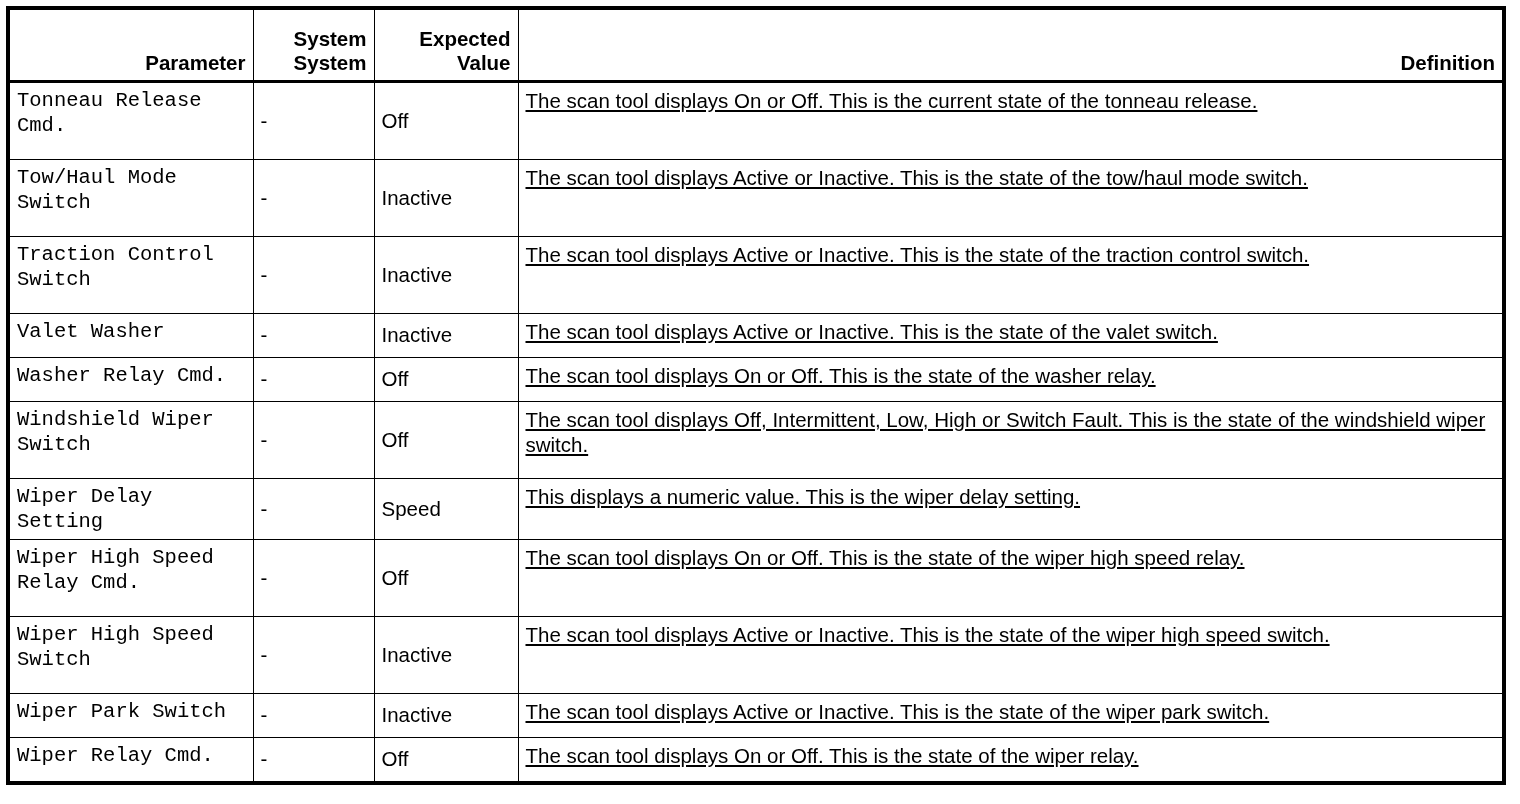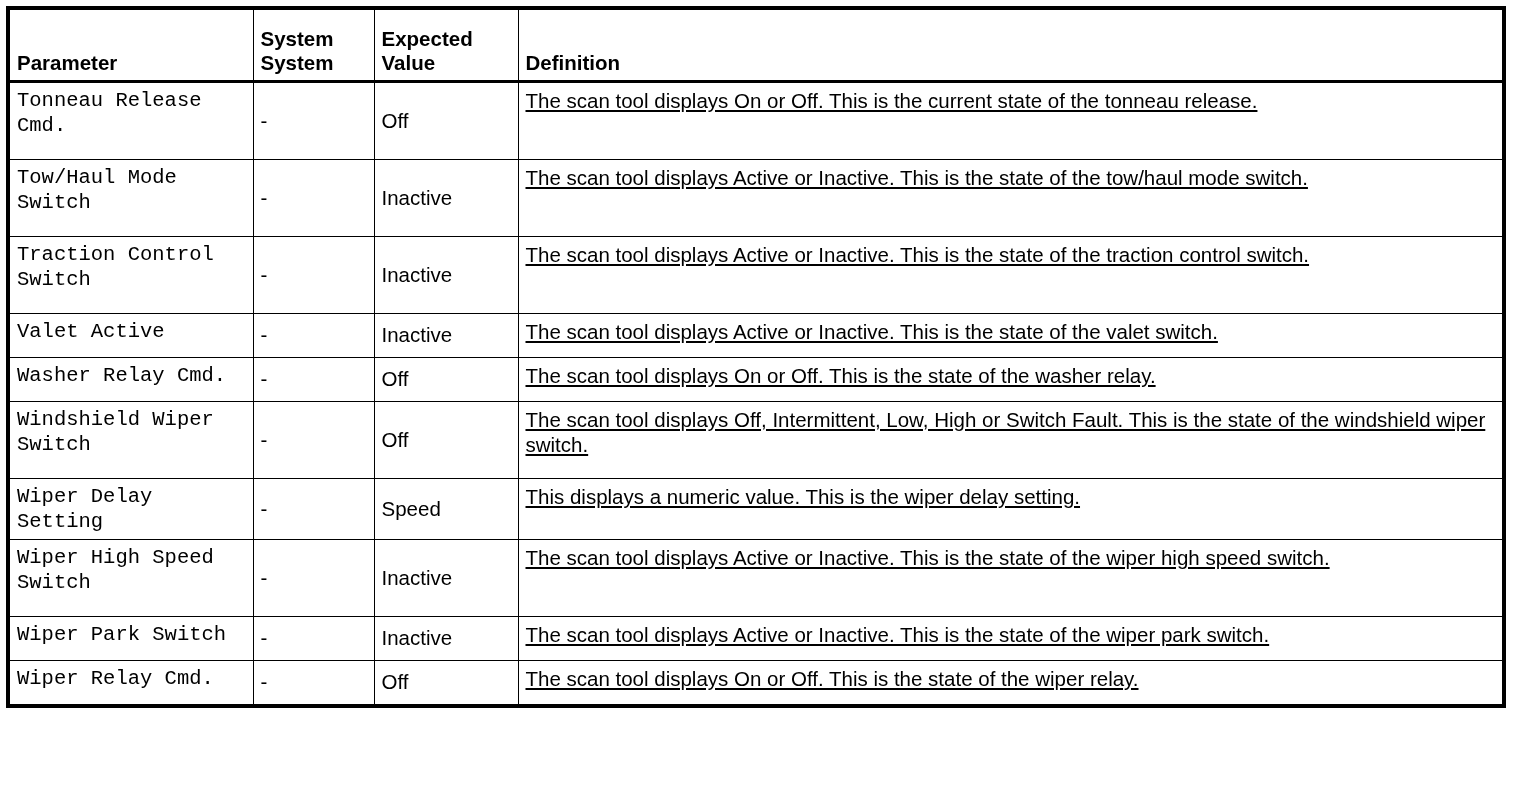--- a/index.html
+++ b/index.html
@@ -40,21 +40,21 @@
     vertical-align: top;
     padding: 4px 7px 5px 7px;
     font-size: 20.5px;
     line-height: 1.22;
     font-weight: normal;
     text-align: left;
   }
 
   table.spec-table thead th {
     font-weight: bold;
-    text-align: left;
+    text-align: right;
     vertical-align: bottom;
     border-bottom: 3px solid #000;
     height: 62px;
     font-size: 20.5px;
     line-height: 1.2;
     padding-bottom: 4px;
   }
   table.spec-table thead th.h-param { vertical-align: bottom; }
 
   table.spec-table tbody td.cell-param {
@@ -110,21 +110,21 @@
           <td class="cell-value">Inactive</td>
           <td class="cell-def">The scan tool displays Active or Inactive. This is the state of the tow/haul mode switch.</td>
         </tr>
         <tr class="r-tall">
           <td class="cell-param">Traction Control Switch</td>
           <td class="cell-state">-</td>
           <td class="cell-value">Inactive</td>
           <td class="cell-def">The scan tool displays Active or Inactive. This is the state of the traction control switch.</td>
         </tr>
         <tr class="r-short">
-          <td class="cell-param">Valet Active</td>
+          <td class="cell-param">Valet Washer</td>
           <td class="cell-state">-</td>
           <td class="cell-value">Inactive</td>
           <td class="cell-def">The scan tool displays Active or Inactive. This is the state of the valet switch.</td>
         </tr>
         <tr class="r-short">
           <td class="cell-param">Washer Relay Cmd.</td>
           <td class="cell-state">-</td>
           <td class="cell-value">Off</td>
           <td class="cell-def">The scan tool displays On or Off. This is the state of the washer relay.</td>
         </tr>
@@ -132,20 +132,26 @@
           <td class="cell-param">Windshield Wiper Switch</td>
           <td class="cell-state">-</td>
           <td class="cell-value">Off</td>
           <td class="cell-def">The scan tool displays Off, Intermittent, Low, High or Switch Fault. This is the state of the windshield wiper switch.</td>
         </tr>
         <tr class="r-short">
           <td class="cell-param">Wiper Delay Setting</td>
           <td class="cell-state">-</td>
           <td class="cell-value">Speed</td>
           <td class="cell-def">This displays a numeric value. This is the wiper delay setting.</td>
+        </tr>
+        <tr class="r-tall">
+          <td class="cell-param">Wiper High Speed Relay Cmd.</td>
+          <td class="cell-state">-</td>
+          <td class="cell-value">Off</td>
+          <td class="cell-def">The scan tool displays On or Off. This is the state of the wiper high speed relay.</td>
         </tr>
         <tr class="r-tall">
           <td class="cell-param">Wiper High Speed Switch</td>
           <td class="cell-state">-</td>
           <td class="cell-value">Inactive</td>
           <td class="cell-def">The scan tool displays Active or Inactive. This is the state of the wiper high speed switch.</td>
         </tr>
         <tr class="r-short">
           <td class="cell-param">Wiper Park Switch</td>
           <td class="cell-state">-</td>

